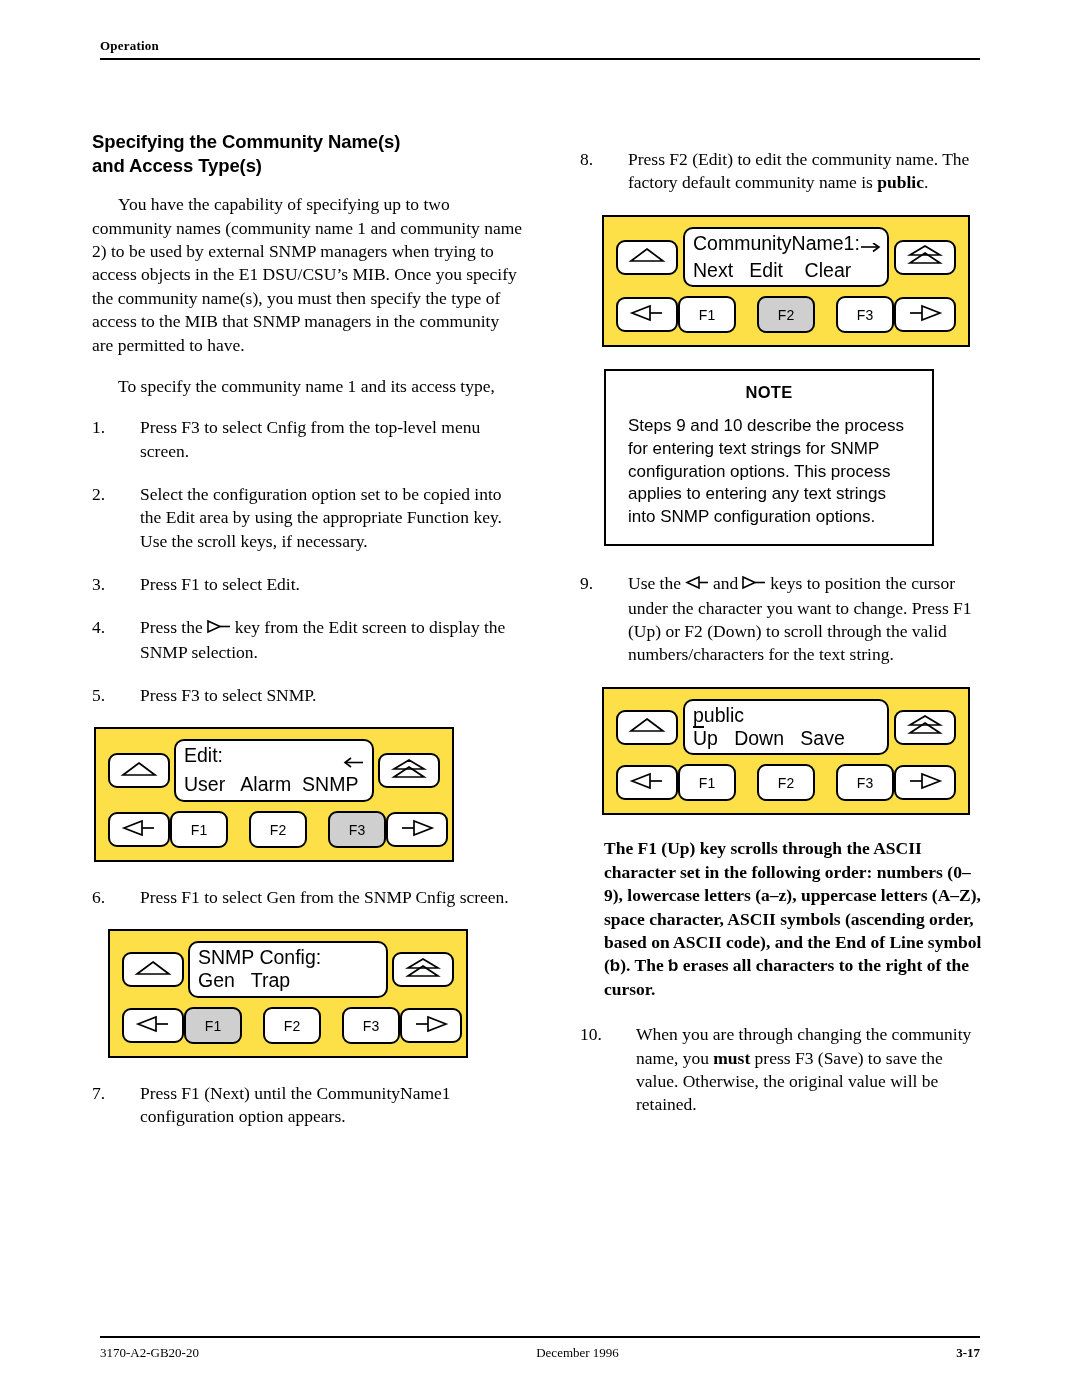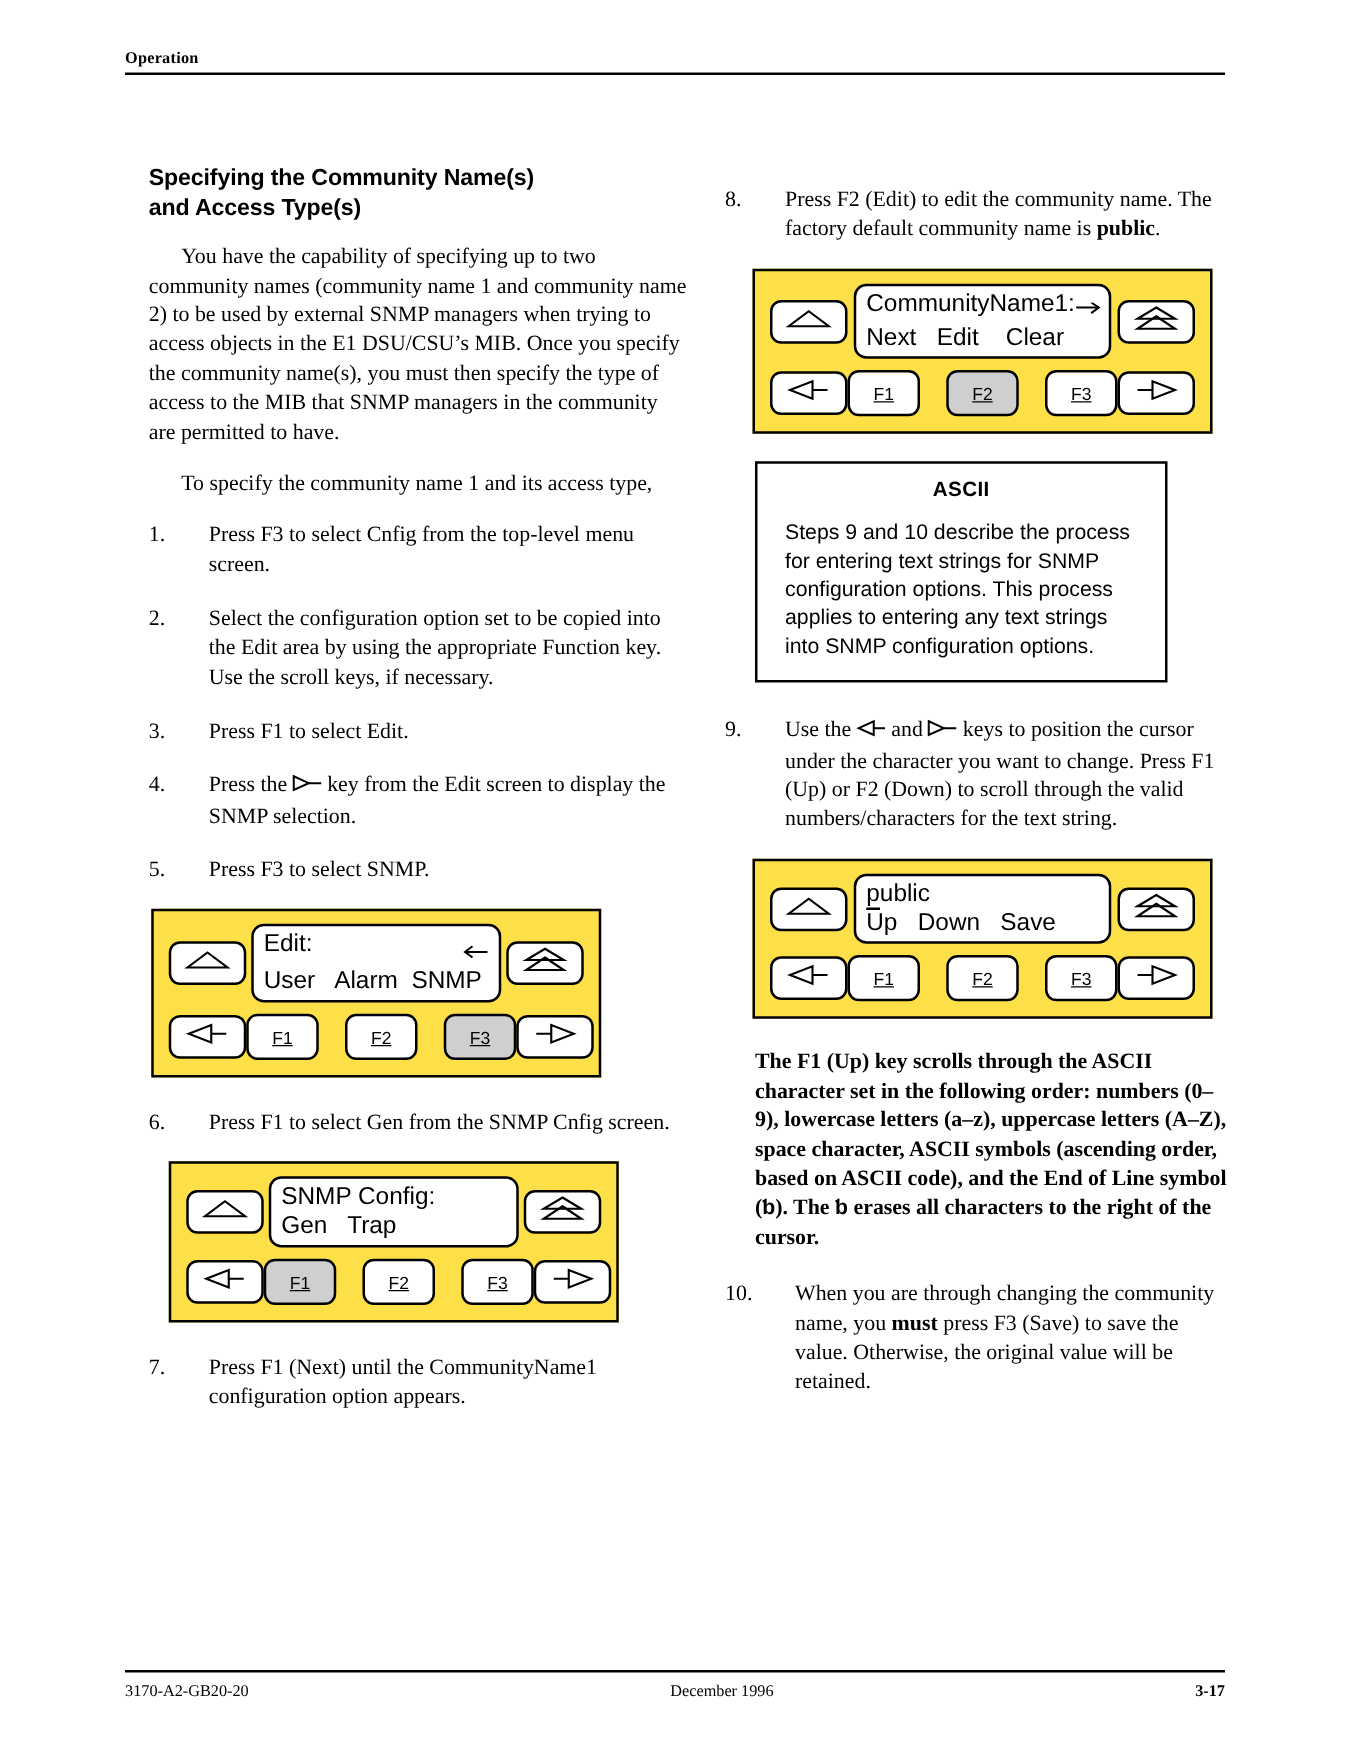--- a/index.html
+++ b/index.html
@@ -37,21 +37,21 @@
 
   
   .columns {
     position: absolute;
     left: 0;
     top: 130px;
     width: 1080px;
   }
   .col-left {
     position: absolute;
-    left: 119px;
+    left: 92px;
     top: 0;
     width: 432px;
   }
   .col-right {
     position: absolute;
     left: 580px;
     top: 0;
     width: 404px;
   }
 
@@ -137,21 +137,20 @@
     border: 2px solid #000;
     border-radius: 9px;
     background: #fff;
     display: flex;
     align-items: center;
     justify-content: center;
     font-family: "Liberation Sans", "DejaVu Sans", sans-serif;
     font-size: 14px;
     flex: none;
     box-sizing: border-box;
-    text-decoration: underline;
   }
   .fkey.selected { background: #cfcfcf; }
 
   .fkey-group {
     display: flex;
     gap: 21px;
   }
 
   .lcd {
     border: 2px solid #000;
@@ -409,21 +408,21 @@
         <div class="navbtn">
           <span><svg width="42" height="18" viewBox="0 0 42 18">
                 <polygon points="36,9 18,2 18,16" fill="none" stroke="#000" stroke-width="1.7"></polygon>
                 <line x1="18" y1="9" x2="6" y2="9" stroke="#000" stroke-width="1.7"></line>
               </svg></span>
         </div>
       </div>
     </div>
 
     <div class="note-box">
-      <div class="note-title">ASCII</div>
+      <div class="note-title">NOTE</div>
       <div class="note-body">Steps 9 and 10 describe the process for entering text strings for SNMP configuration options. This process applies to entering any text strings into SNMP configuration options.</div>
     </div>
 
     <div class="step">
       <span class="num">9.</span>
       <span>Use the</span><span class="keyglyph"><svg width="26" height="15" viewBox="0 0 26 15">
             <polygon points="3,7.5 15,2 15,13" fill="none" stroke="#000" stroke-width="1.6"></polygon>
             <line x1="15" y1="7.5" x2="24" y2="7.5" stroke="#000" stroke-width="1.6"></line>
           </svg></span><span>and</span><span class="keyglyph"><svg width="26" height="15" viewBox="0 0 26 15">
             <polygon points="2,2 14,7.5 2,13" fill="none" stroke="#000" stroke-width="1.6"></polygon>

